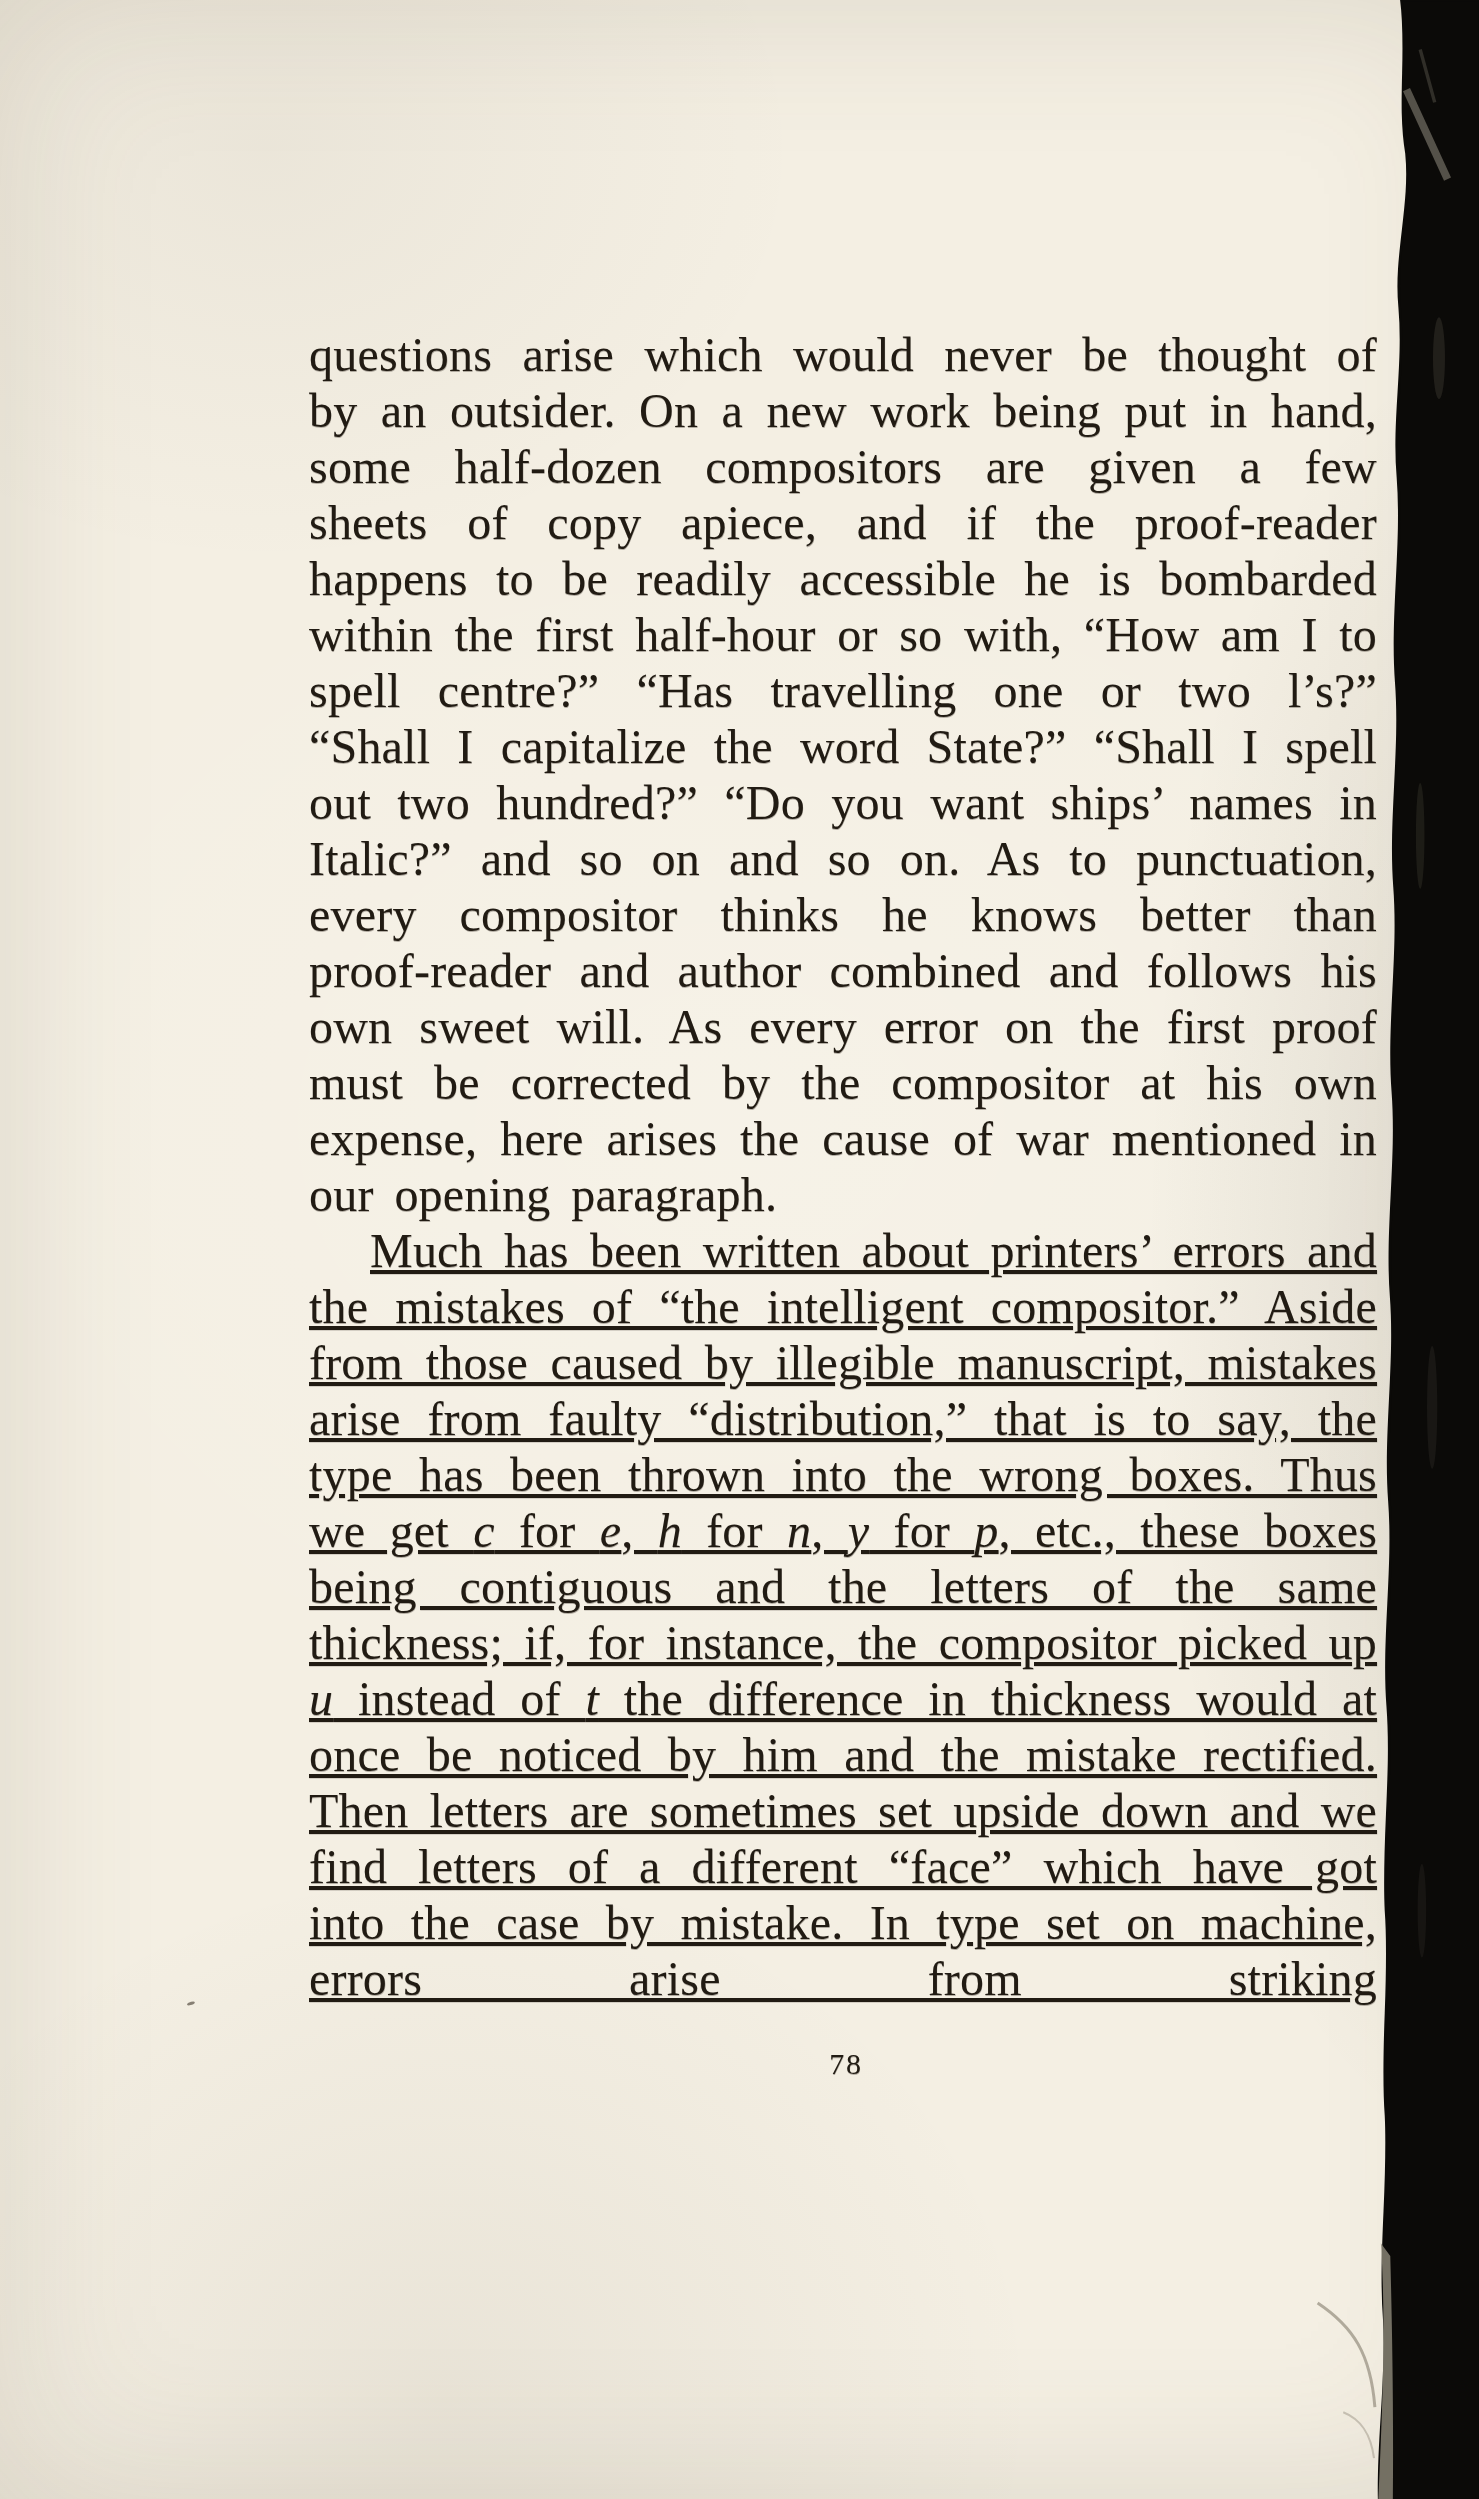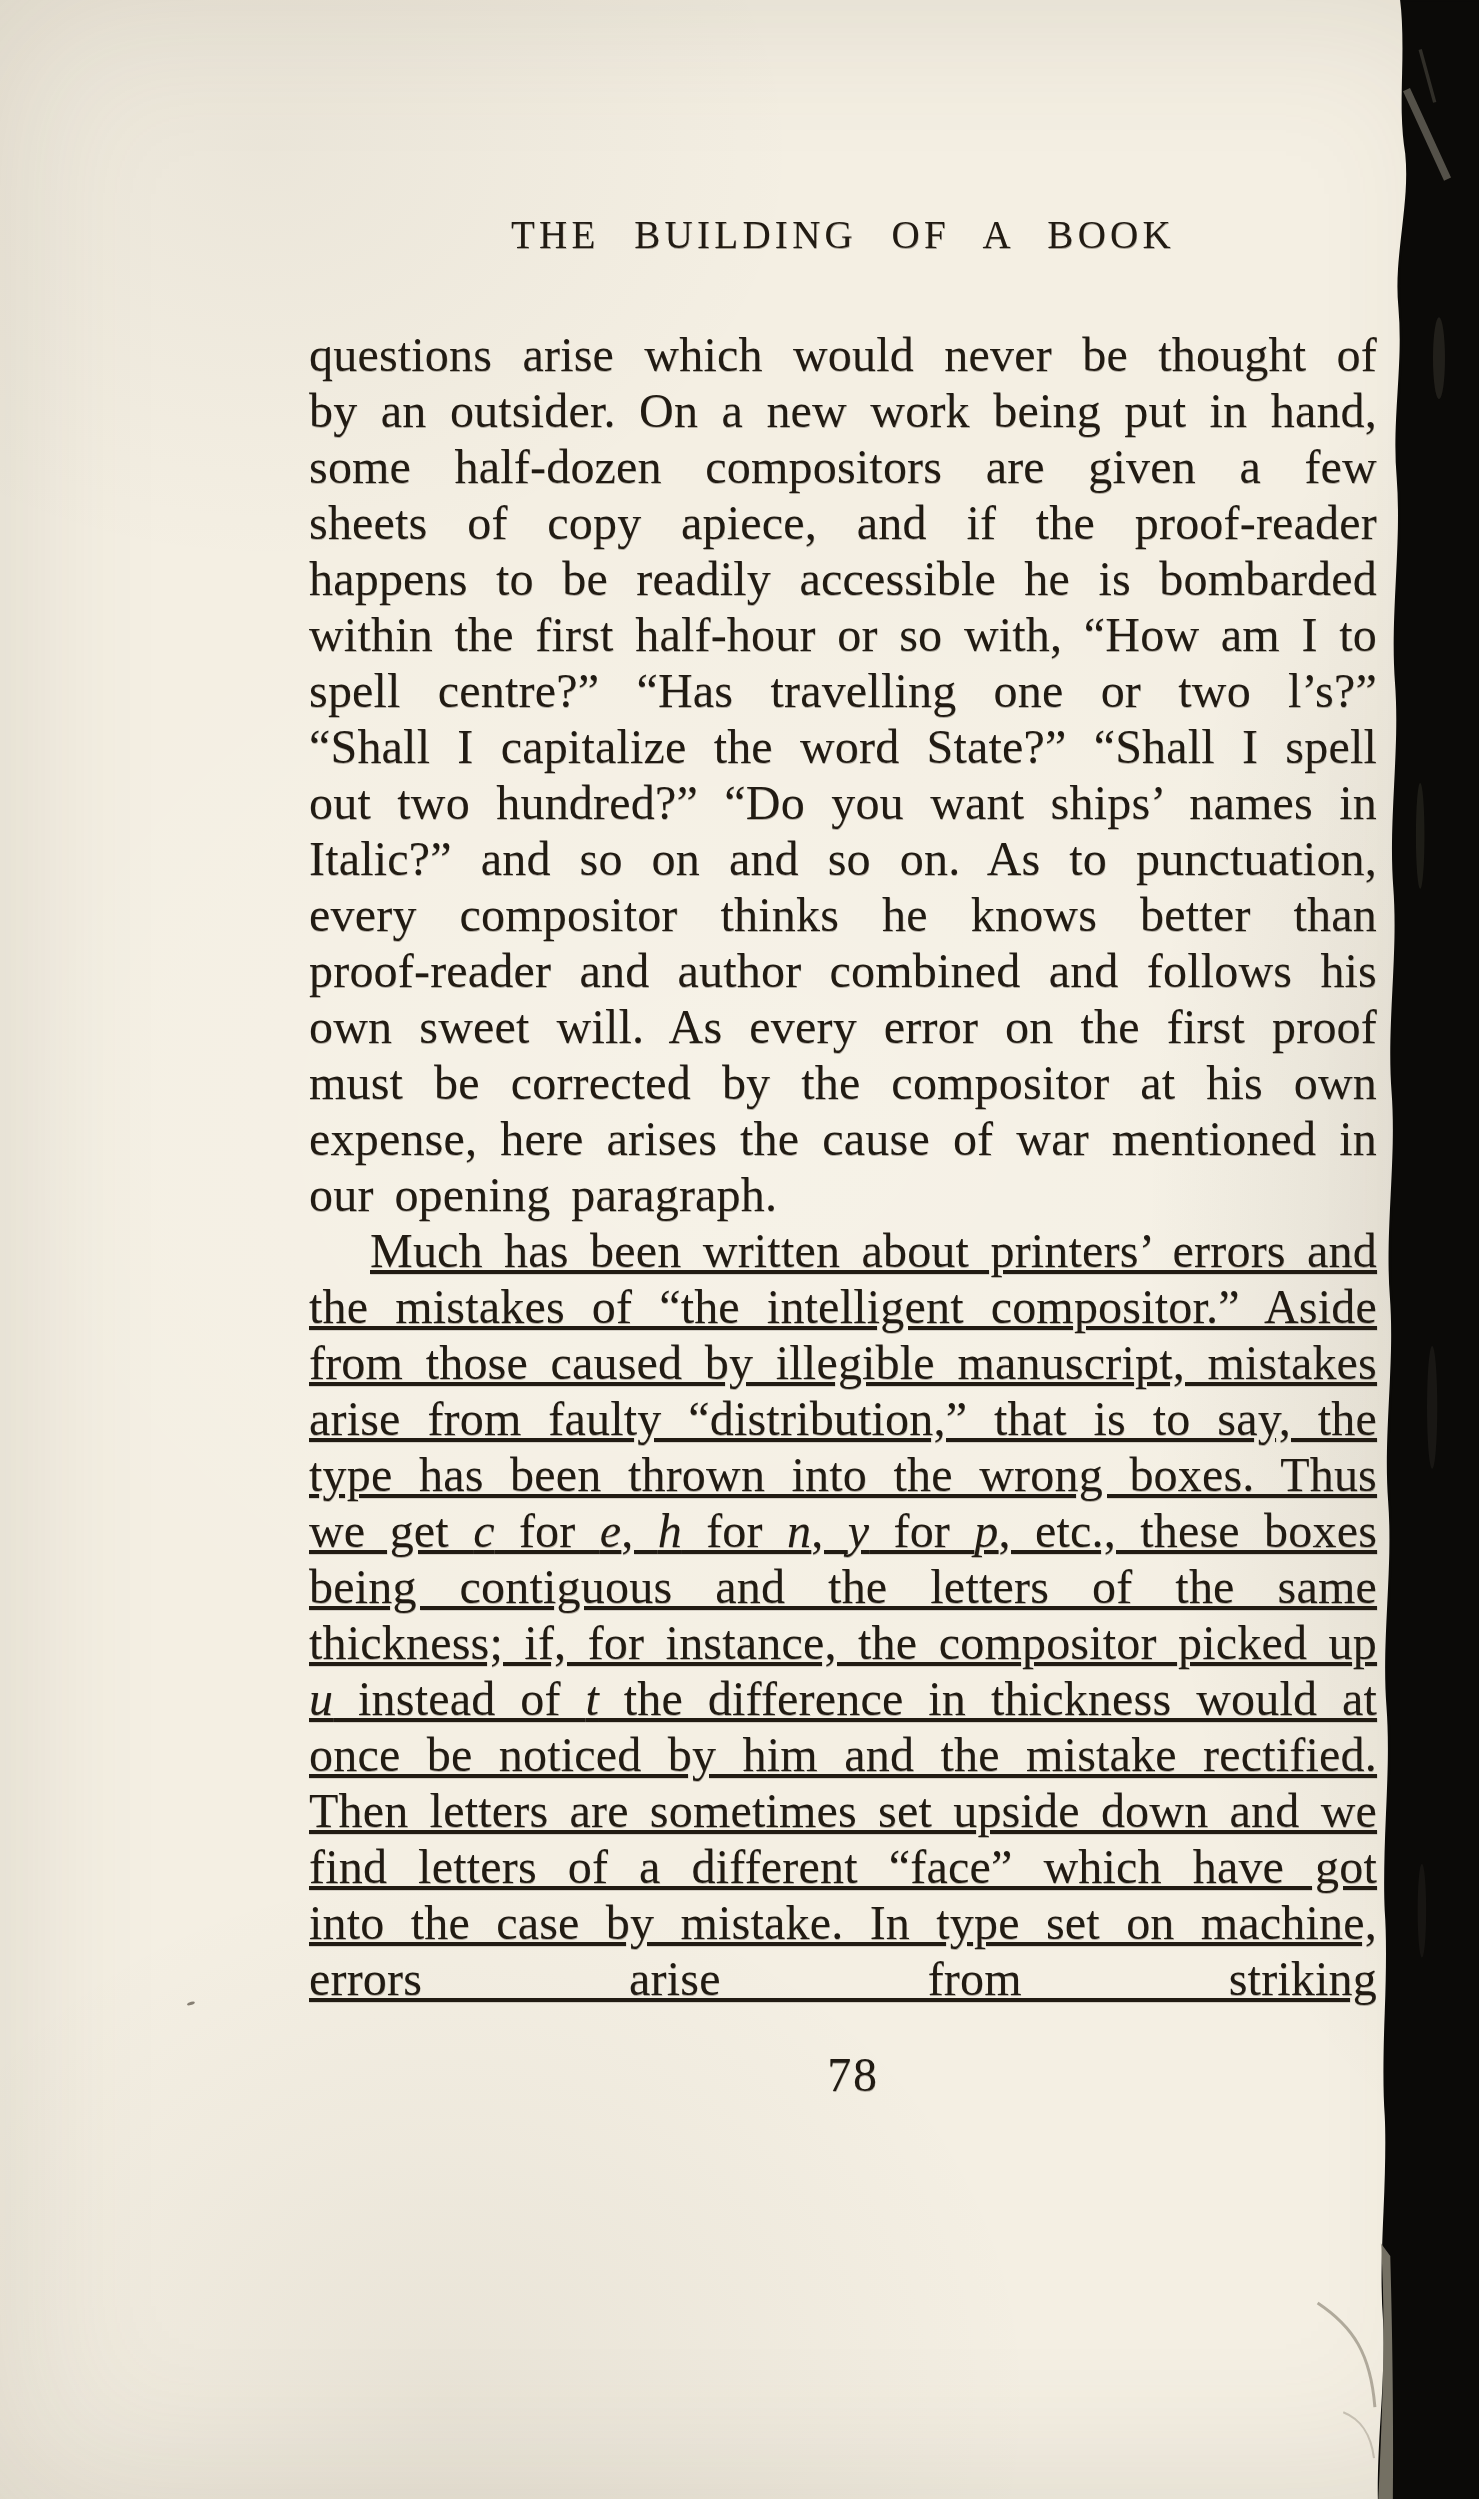--- a/index.html
+++ b/index.html
@@ -58,24 +58,24 @@
     margin: 0;
     word-spacing: 0.18em;
     letter-spacing: 0.2px;
   }
   .para.indent { text-indent: 61px; text-decoration: underline; }
   .para.fill-last { text-align-last: justify; }
   .para i { font-style: italic; }
   .page-number {
     position: absolute;
     top: 2047px;
-    left: 319px;
+    left: 312px;
     width: 1068px;
     text-align: center;
-    font-size: 48px;
+    font-size: 30px;
     letter-spacing: 1.7px;
     text-shadow: 0.3px 0.5px 0 rgba(25,18,10,0.30);
   }
   .binding {
     position: absolute;
     top: 0;
     right: 0;
     width: 188px;
     height: 2500px;
     display: block;
@@ -90,21 +90,20 @@
     background: rgba(45,36,25,0.55);
     border-radius: 50%;
     transform: rotate(-18deg);
   }
 </style>
 </head>
 <body>
 
 <div class="scan">
 
-  <div class="running-header">THE BUILDING OF A BOOK</div>
 
   <div class="text-block">
       <p class="para"><span>questions arise which would never be thought of by an outsider. On a new work being put in hand, some half-dozen compositors are given a few sheets of copy apiece, and if the proof-reader happens to be readily accessible he is bombarded within the first half-hour or so with, “How am I to spell centre?” “Has travelling one or two l’s?” “Shall I capitalize the word State?” “Shall I spell out two hundred?” “Do you want ships’ names in Italic?” and so on and so on. As to punctuation, every compositor thinks he knows better than proof-reader and author combined and follows his own sweet will. As every error on the first proof must be corrected by the compositor at his own expense, here arises the cause of war mentioned in our opening paragraph.</span></p>
       <p class="para indent fill-last"><span>Much has been written about printers’ errors and the mistakes of “the intelligent compositor.” Aside from those caused by illegible manuscript, mistakes arise from faulty “distribution,” that is to say, the type has been thrown into the wrong boxes. Thus we get </span><i>c</i><span> for </span><i>e</i><span>, </span><i>h</i><span> for </span><i>n</i><span>, </span><i>y</i><span> for </span><i>p</i><span>, etc., these boxes being contiguous and the letters of the same thickness; if, for instance, the compositor picked up </span><i>u</i><span> instead of </span><i>t</i><span> the difference in thickness would at once be noticed by him and the mistake rectified. Then letters are sometimes set upside down and we find letters of a different “face” which have got into the case by mistake. In type set on machine, errors arise from striking</span></p>
     </div>
 
   <div class="page-number">78</div>
 
   <div class="speck"></div>
 

